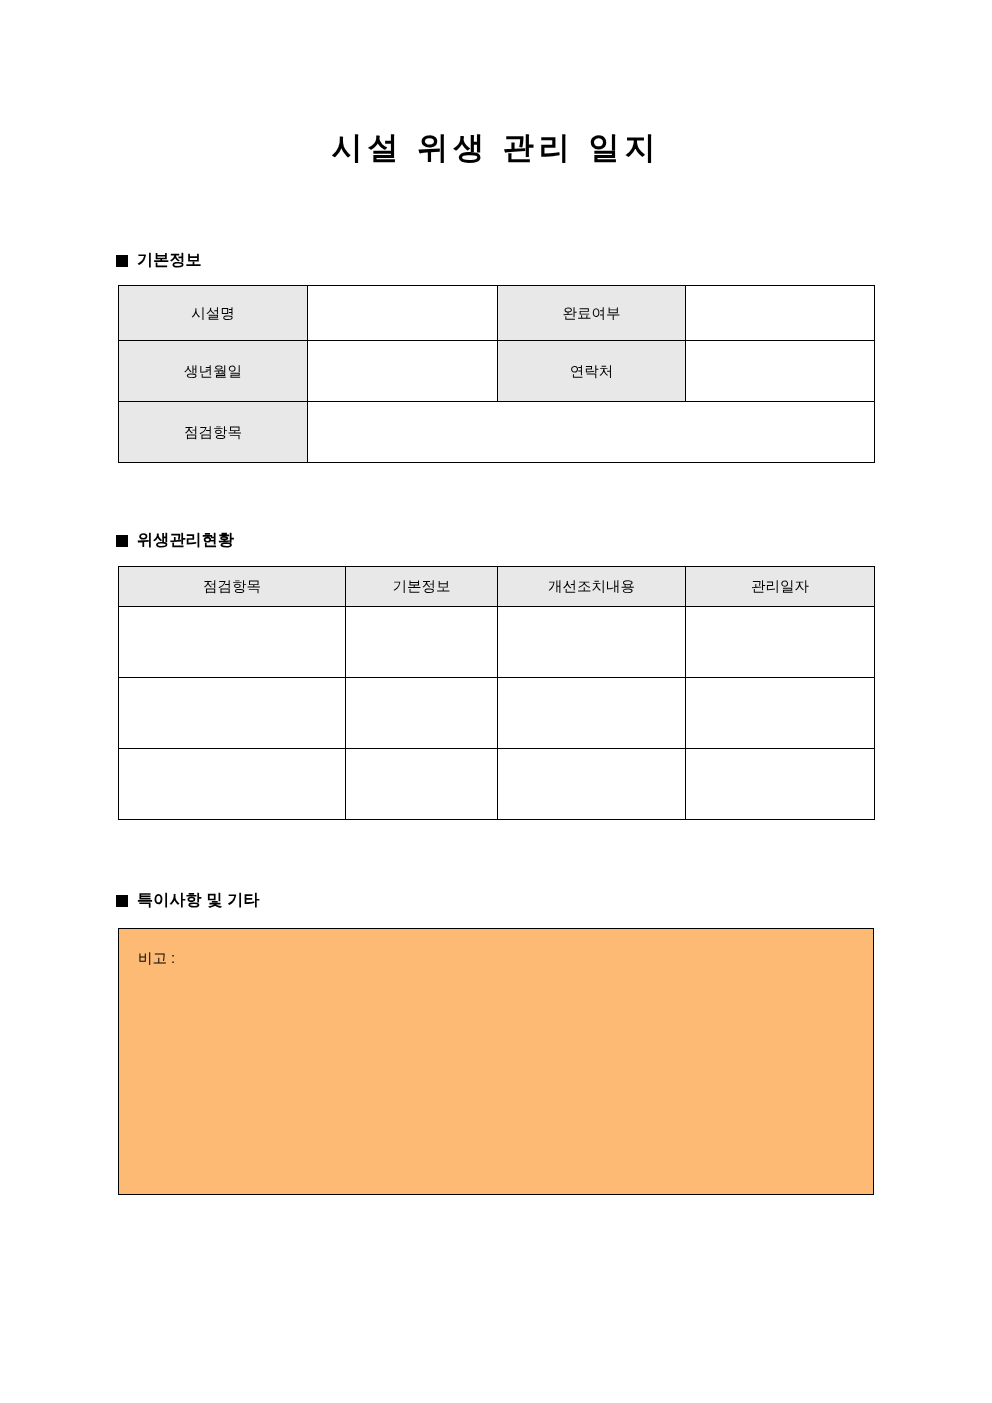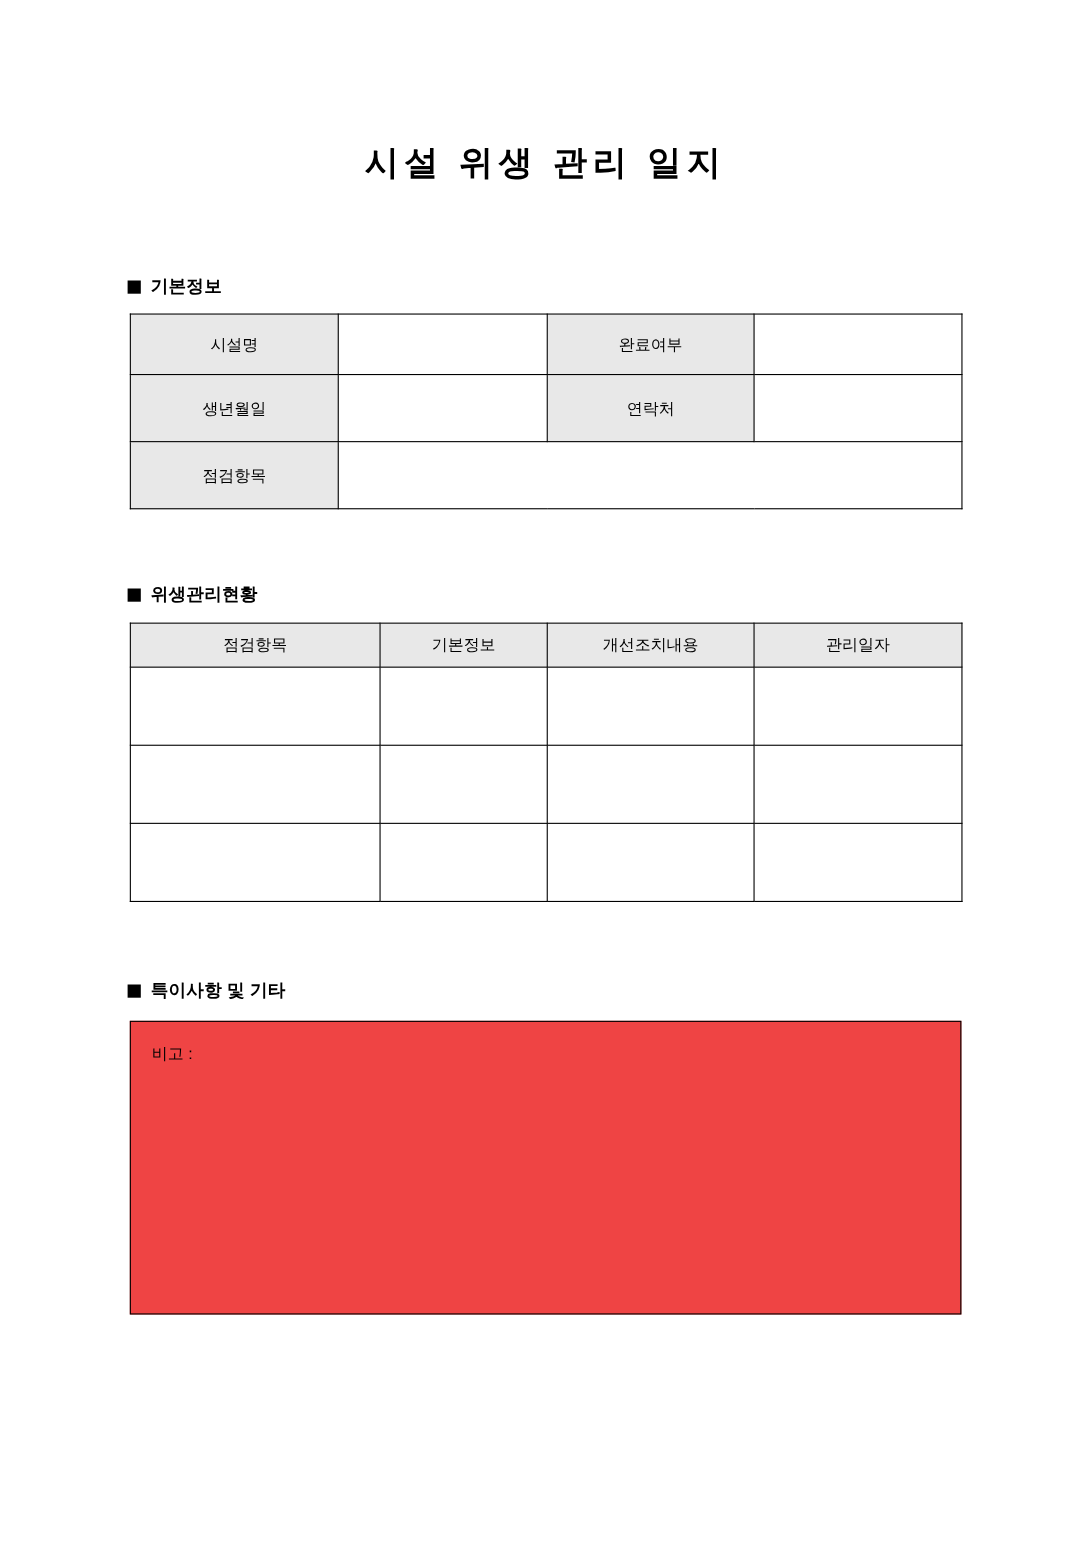--- a/index.html
+++ b/index.html
@@ -105,21 +105,21 @@
 
   
   .remarks-box {
     position: absolute;
     left: 118px;
     top: 928px;
     width: 756px;
     height: 267px;
     box-sizing: border-box;
     border: 1px solid #000000;
-    background: #ef4444;
+    background: #fdba74;
   }
   .remarks-label {
     position: absolute;
     left: 19px;
     top: 20px;
     font-size: 14.5px;
     white-space: pre;
   }
 </style>
 </head>

